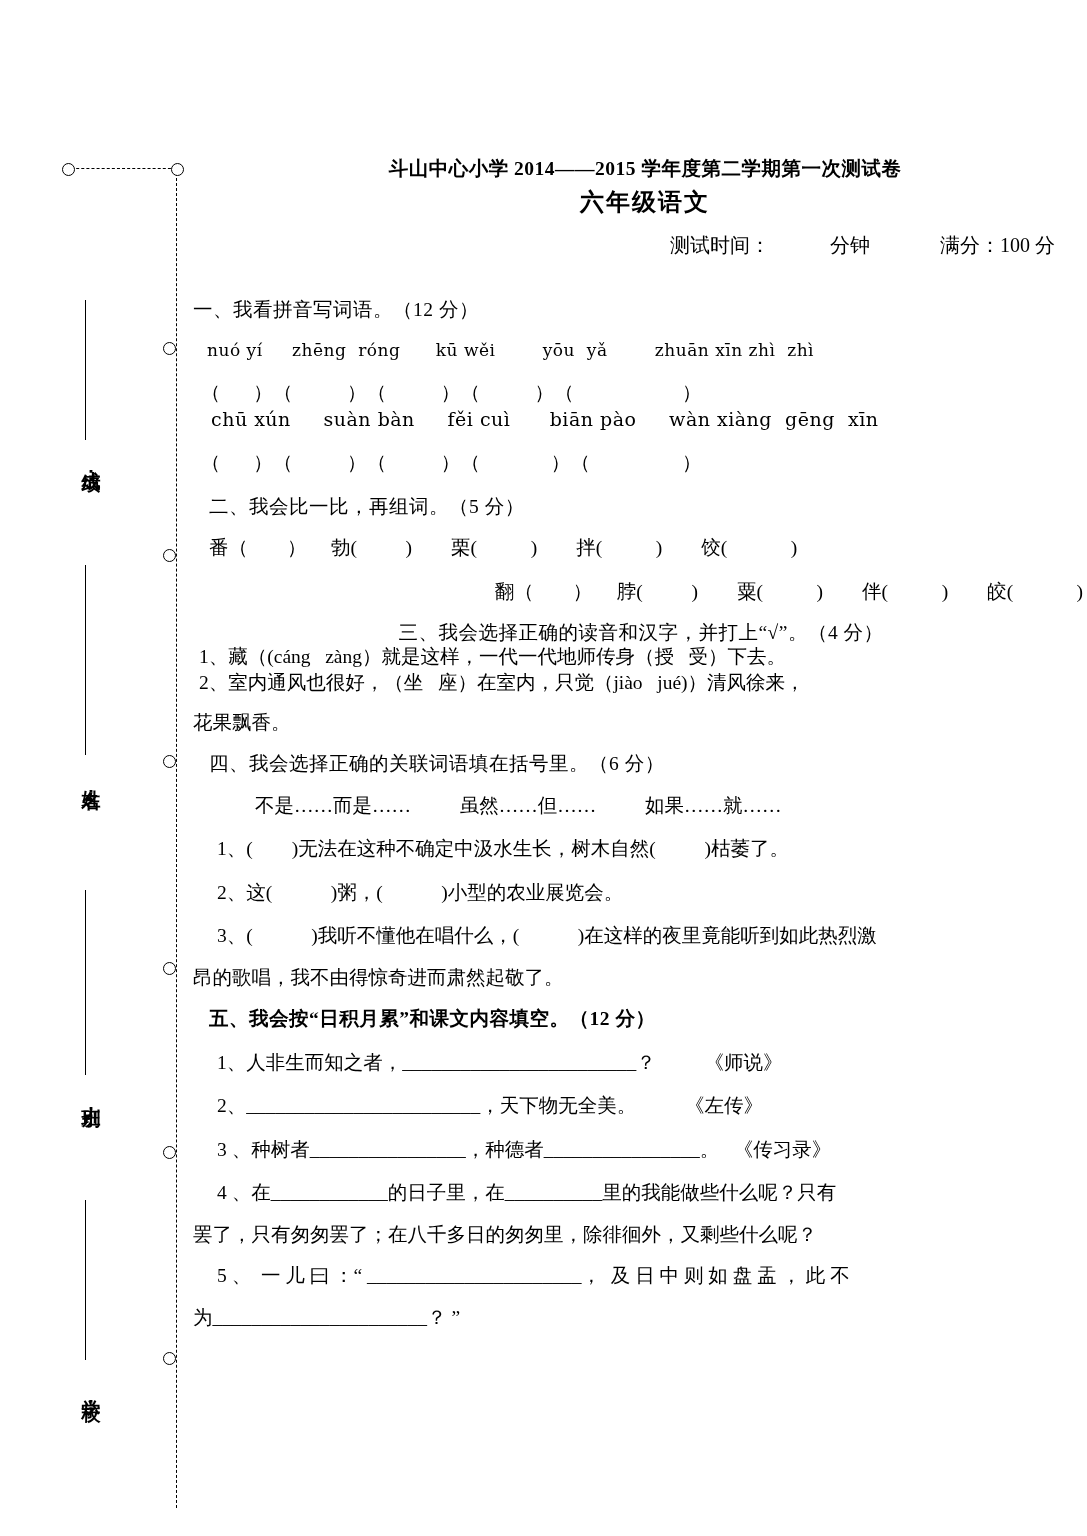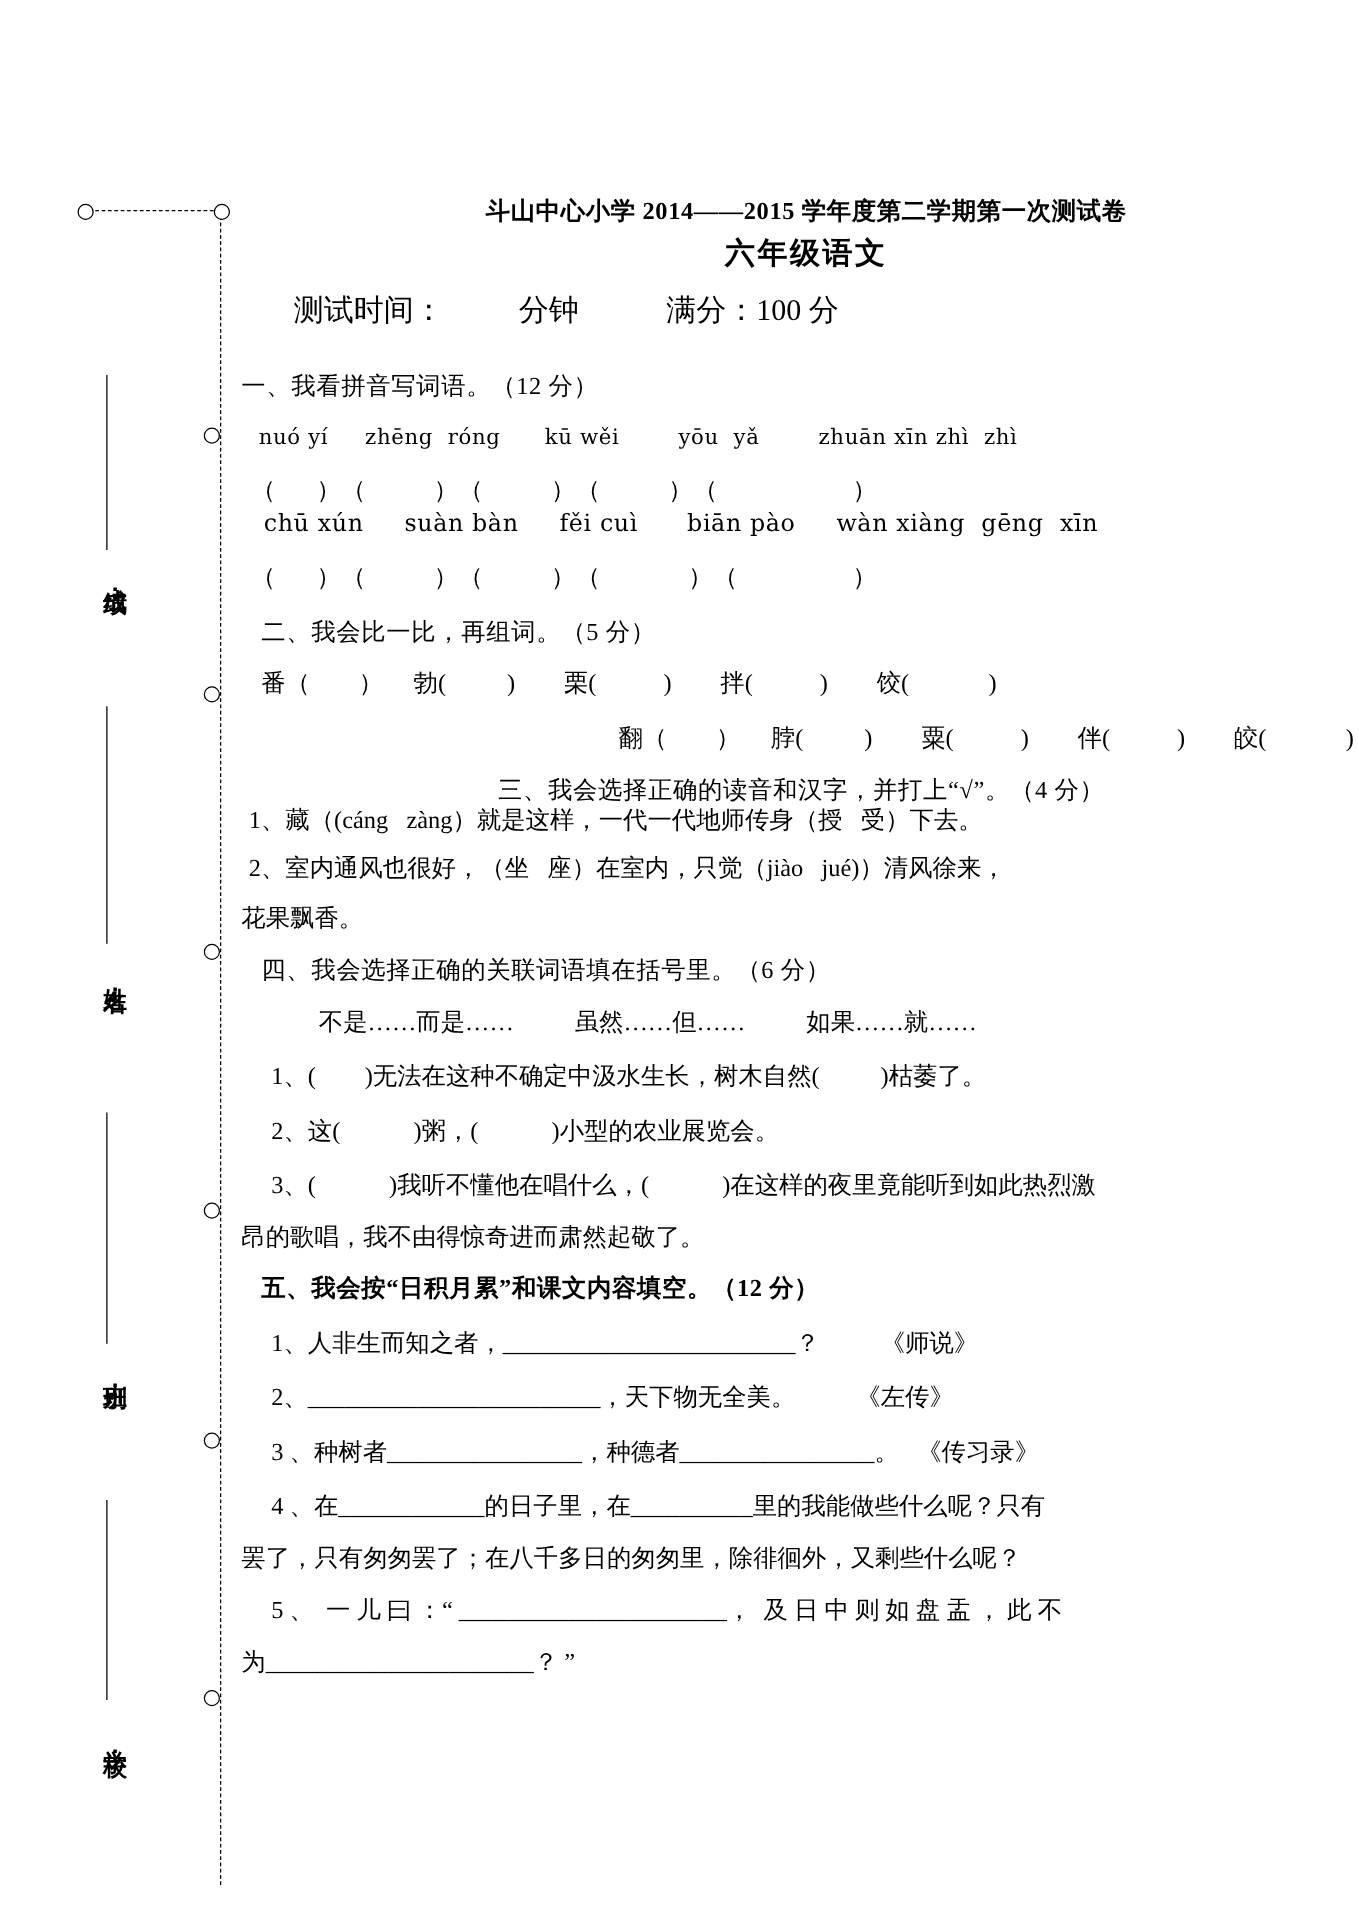--- a/index.html
+++ b/index.html
@@ -95,22 +95,22 @@
     text-align: center;
     font-size: 24px;
     font-weight: bold;
     letter-spacing: 2px;
   }
   .meta {
     position: absolute;
     top: 232px;
     left: 50px;
     width: 820px;
-    text-align: left;
-    font-size: 24px;
+    text-align: right;
+    font-size: 20px;
   }
   .meta .gap-small { display: inline-block; width: 60px; }
   .meta .gap-mid { display: inline-block; width: 70px; }
 
   
   .body {
     position: absolute;
     top: 300px;
     left: 8px;
     width: 890px;
@@ -185,21 +185,21 @@
       <div class="ln brackets" style="margin-top:24px; padding-left:8px;">（      ）（          ）（          ）（          ）（                    ）</div>
       <div class="ln pinyin-big" style="margin-top:8px; padding-left:18px;">chū xún     suàn bàn     fěi cuì      biān pào     wàn xiàng  gēng  xīn</div>
       <div class="ln brackets" style="margin-top:24px; padding-left:8px;">（      ）（          ）（          ）（             ）（                 ）</div>
 
       <div class="ln sec" style="margin-top:24px; padding-left:16px;">二、我会比一比，再组词。（5 分）</div>
       <div class="ln" style="margin-top:22px; padding-left:16px;">番（        ）     勃(          )        栗(           )        拌(           )        饺(             )</div>
       <div class="ln" style="margin-top:24px; padding-left:16px;text-align:right;">翻（        ）     脖(          )        粟(           )        伴(           )        皎(             )</div>
 
       <div class="ln sec" style="margin-top:22px; padding-left:6px;text-align:center;">三、我会选择正确的读音和汉字，并打上“√”。（4 分）</div>
       <div class="ln" style="margin-top:4px; padding-left:6px;">1、藏（(cáng   zàng）就是这样，一代一代地师传身（授   受）下去。</div>
-      <div class="ln" style="margin-top:20px; padding-left:6px;font-family:Liberation Serif, serif;">2、室内通风也很好，（坐   座）在室内，只觉（jiào   jué)）清风徐来，</div>
+      <div class="ln" style="margin-top:7px; padding-left:6px;font-family:Liberation Serif, serif;">2、室内通风也很好，（坐   座）在室内，只觉（jiào   jué)）清风徐来，</div>
       <div class="ln" style="margin-top:20px; padding-left:0px;">花果飘香。</div>
 
       <div class="ln sec" style="margin-top:22px; padding-left:16px;">四、我会选择正确的关联词语填在括号里。（6 分）</div>
       <div class="ln" style="margin-top:22px; padding-left:62px;">不是……而是……          虽然……但……          如果……就……</div>
       <div class="ln" style="margin-top:24px; padding-left:24px;">1、(        )无法在这种不确定中汲水生长，树木自然(          )枯萎了。</div>
       <div class="ln" style="margin-top:24px; padding-left:24px;">2、这(            )粥，(            )小型的农业展览会。</div>
       <div class="ln" style="margin-top:24px; padding-left:24px;">3、(            )我听不懂他在唱什么，(            )在这样的夜里竟能听到如此热烈激</div>
       <div class="ln" style="margin-top:22px; padding-left:0px;">昂的歌唱，我不由得惊奇进而肃然起敬了。</div>
 
       <div class="ln sec" style="margin-top:22px; padding-left:16px;font-weight:bold;">五、我会按“日积月累”和课文内容填空。（12 分）</div>

